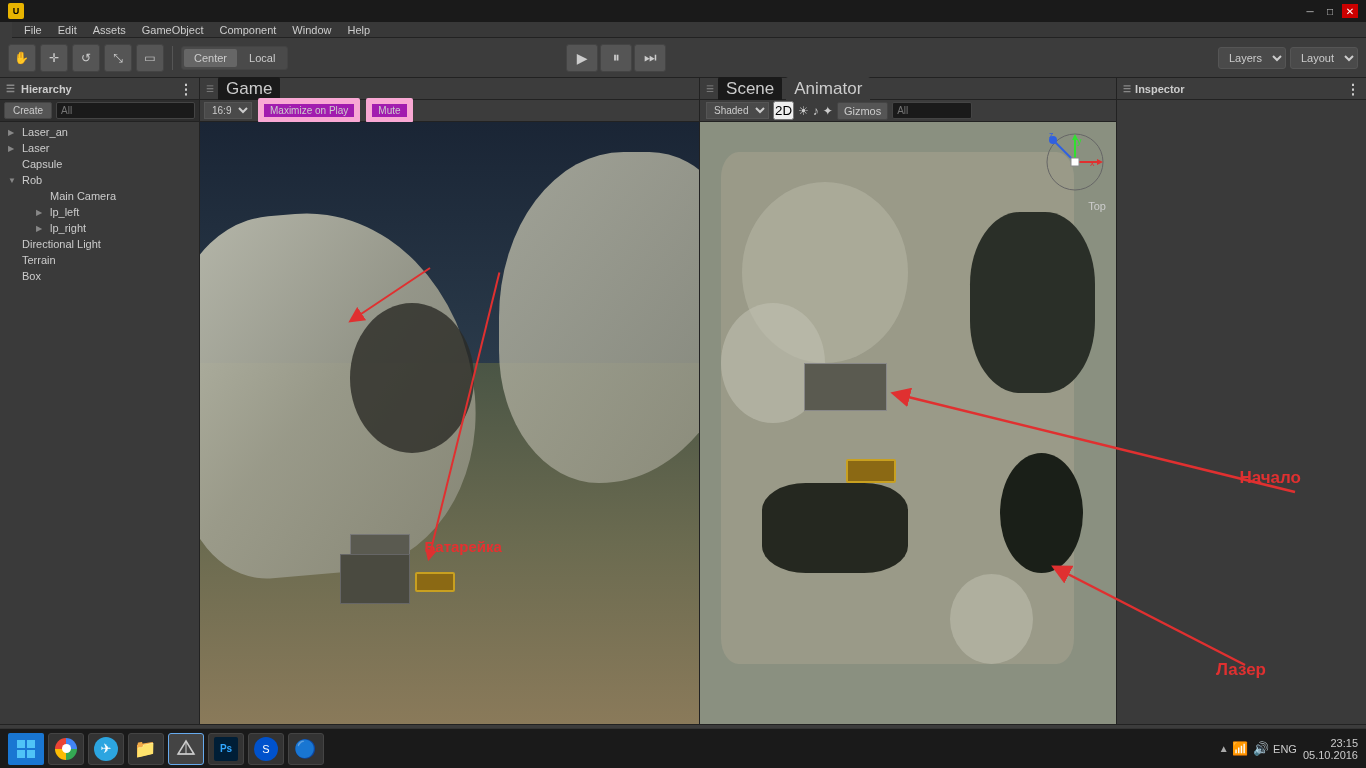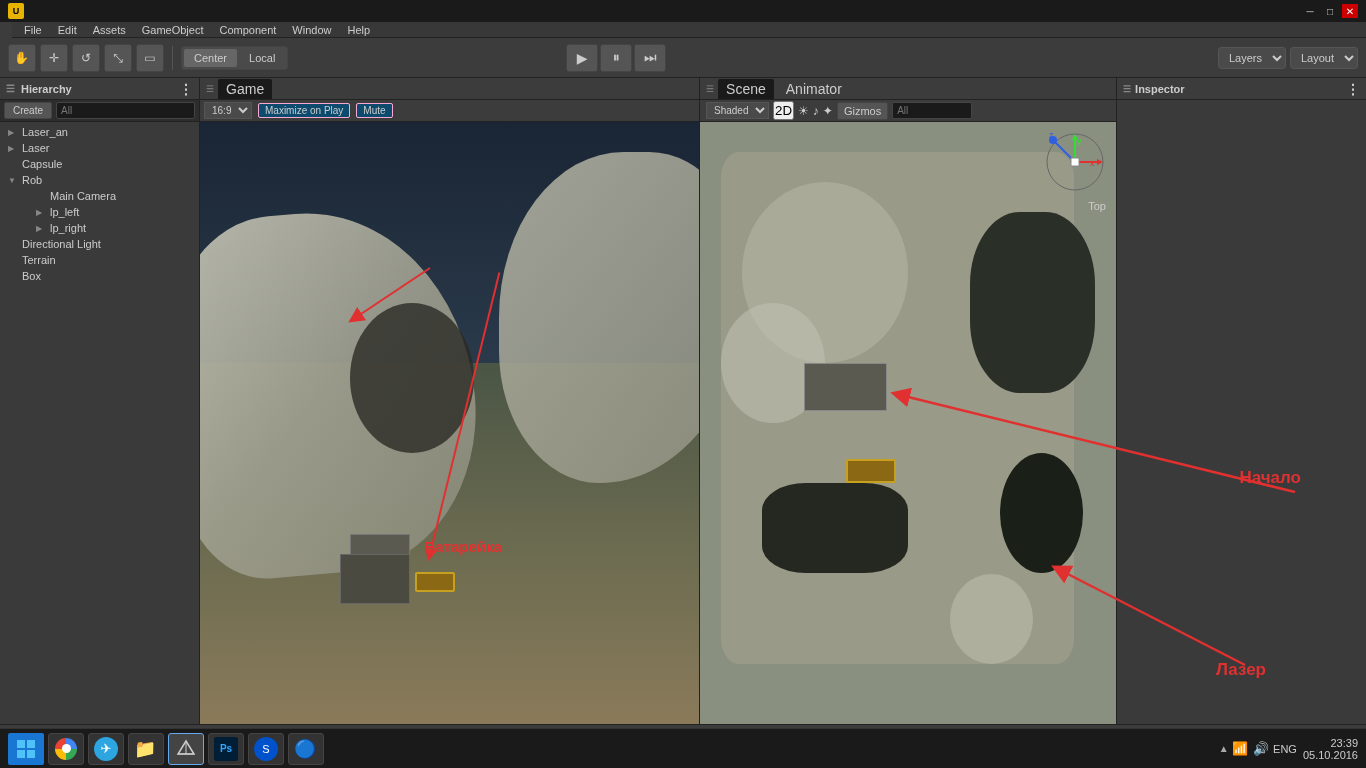--- a/index.html
+++ b/index.html
@@ -43,25 +43,25 @@
     .tree-item.indent1 { padding-left: 36px; }
     .tree-arrow { font-size: 8px; color: #888; width: 10px; }
 
     
     #center-area { flex: 1; display: flex; flex-direction: column; }
     #top-panels { display: flex; flex: 1; }
 
     
     #game-panel { width: 500px; background: #1a1a1a; display: flex; flex-direction: column; border-right: 1px solid #222; }
     .game-header { height: 22px; background: #3c3c3c; display: flex; align-items: center; padding: 0 6px; border-bottom: 1px solid #222; gap: 4px; }
-    .game-tab { padding: 2px 8px; background: #4a4a4a; border-radius: 2px 2px 0 0; font-size: 14px; color: #ccc; cursor: pointer; }
+    .game-tab { padding: 2px 8px; background: #4a4a4a; border-radius: 2px 2px 0 0; font-size: 17px; color: #ccc; cursor: pointer; }
     .game-tab.active { background: #1a1a1a; }
     .game-toolbar { height: 22px; background: #3c3c3c; display: flex; align-items: center; padding: 0 4px; gap: 6px; border-bottom: 1px solid #222; }
     .game-toolbar select { background: #4a4a4a; border: 1px solid #555; color: #ccc; font-size: 10px; padding: 1px 3px; }
-    .game-toolbar .mute-btn { padding: 1px 6px; background: #0c4a6e; border: 1px solid #f9a8d4; border-radius: 2px; color: #ccc; font-size: 10px; cursor: pointer; }
+    .game-toolbar .mute-btn { padding: 1px 6px; background: #a21caf; border: 6px solid #f9a8d4; border-radius: 2px; color: #ccc; font-size: 10px; cursor: pointer; }
     .game-viewport { flex: 1; background: #000; position: relative; overflow: hidden; }
 
     
     #scene-panel { flex: 1; background: #1a1a1a; display: flex; flex-direction: column; }
     .scene-header { height: 22px; background: #3c3c3c; display: flex; align-items: center; padding: 0 6px; border-bottom: 1px solid #222; gap: 4px; }
     .scene-toolbar { height: 22px; background: #3c3c3c; display: flex; align-items: center; padding: 0 6px; gap: 4px; border-bottom: 1px solid #222; }
     .scene-toolbar select { background: #4a4a4a; border: 1px solid #555; color: #ccc; font-size: 10px; padding: 1px 3px; }
     .scene-viewport { flex: 1; position: relative; overflow: hidden; background: #5a6070; }
 
     
@@ -413,21 +413,21 @@
   </div>
 
   <div class="taskbar-right">
     <div class="taskbar-tray">
       <span style="cursor:pointer;color:#aaa;font-size:10px;">▲</span>
       <span style="font-size:13px;">📶</span>
       <span style="font-size:13px;">🔊</span>
       <span style="font-size:11px;color:#ccc;">ENG</span>
     </div>
     <div class="taskbar-time">
-      <div>23:39</div>
+      <div>23:15</div>
       <div>05.10.2016</div>
     </div>
   </div>
 </div>
 
 <div style="position:absolute;top:468px;right:65px;color:#e03030;font-size:17px;font-weight:bold;font-family:Arial;z-index:200;">Начало</div>
 
 <div style="position:absolute;top:660px;right:100px;color:#e03030;font-size:17px;font-weight:bold;font-family:Arial;z-index:200;">Лазер</div>
 
 <svg style="position:absolute;top:0;left:0;width:1366px;height:728px;pointer-events:none;z-index:199;overflow:visible;">

